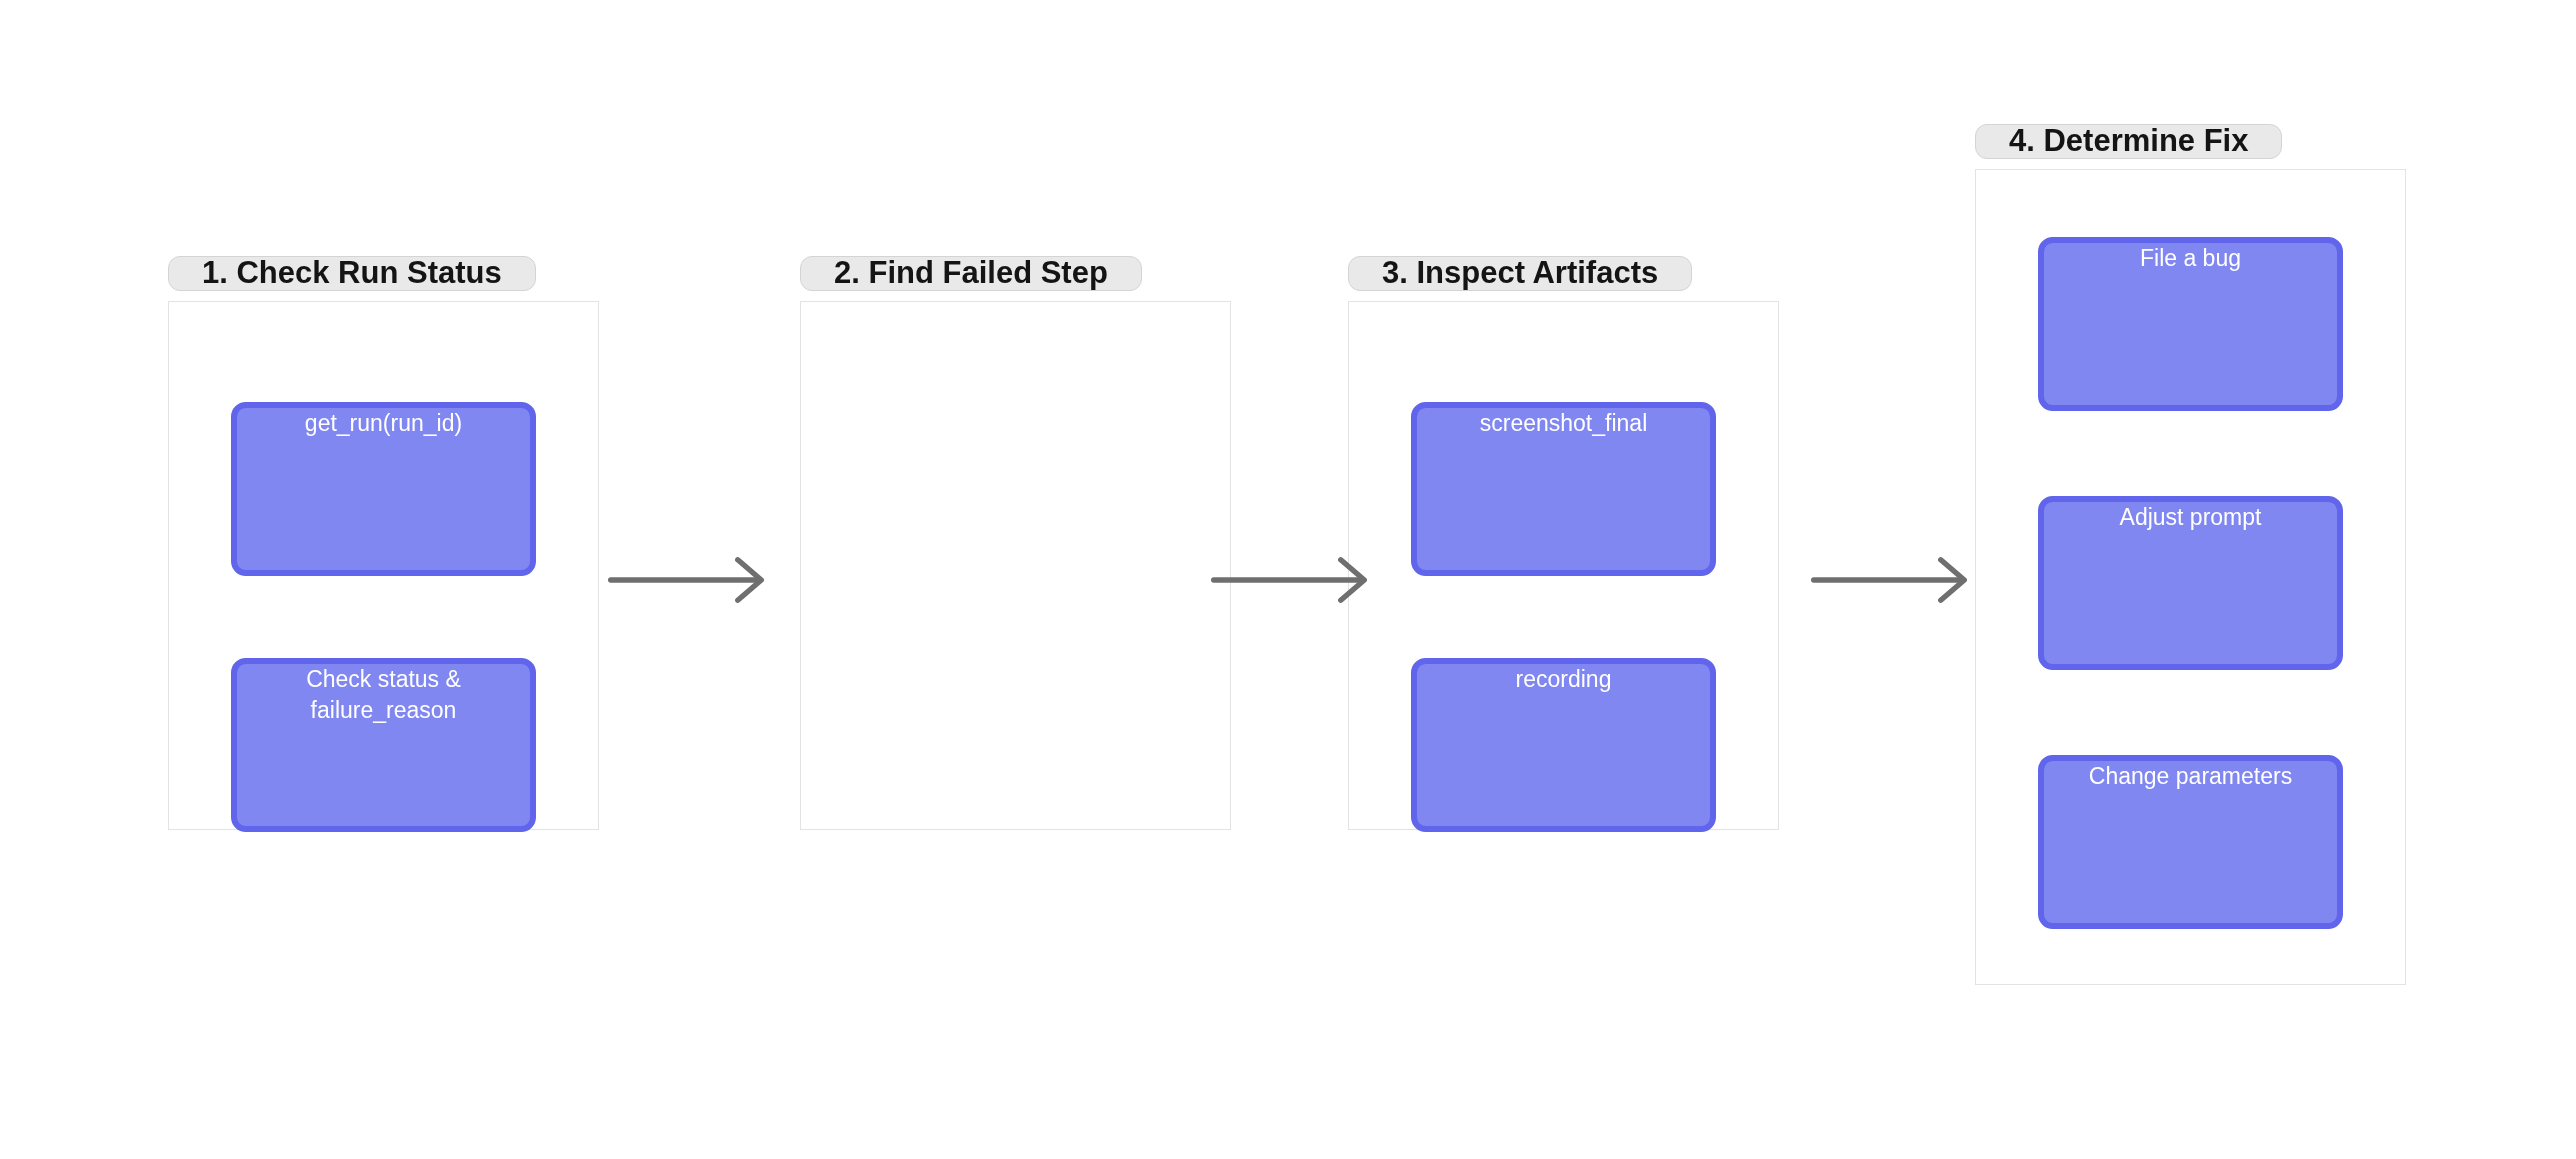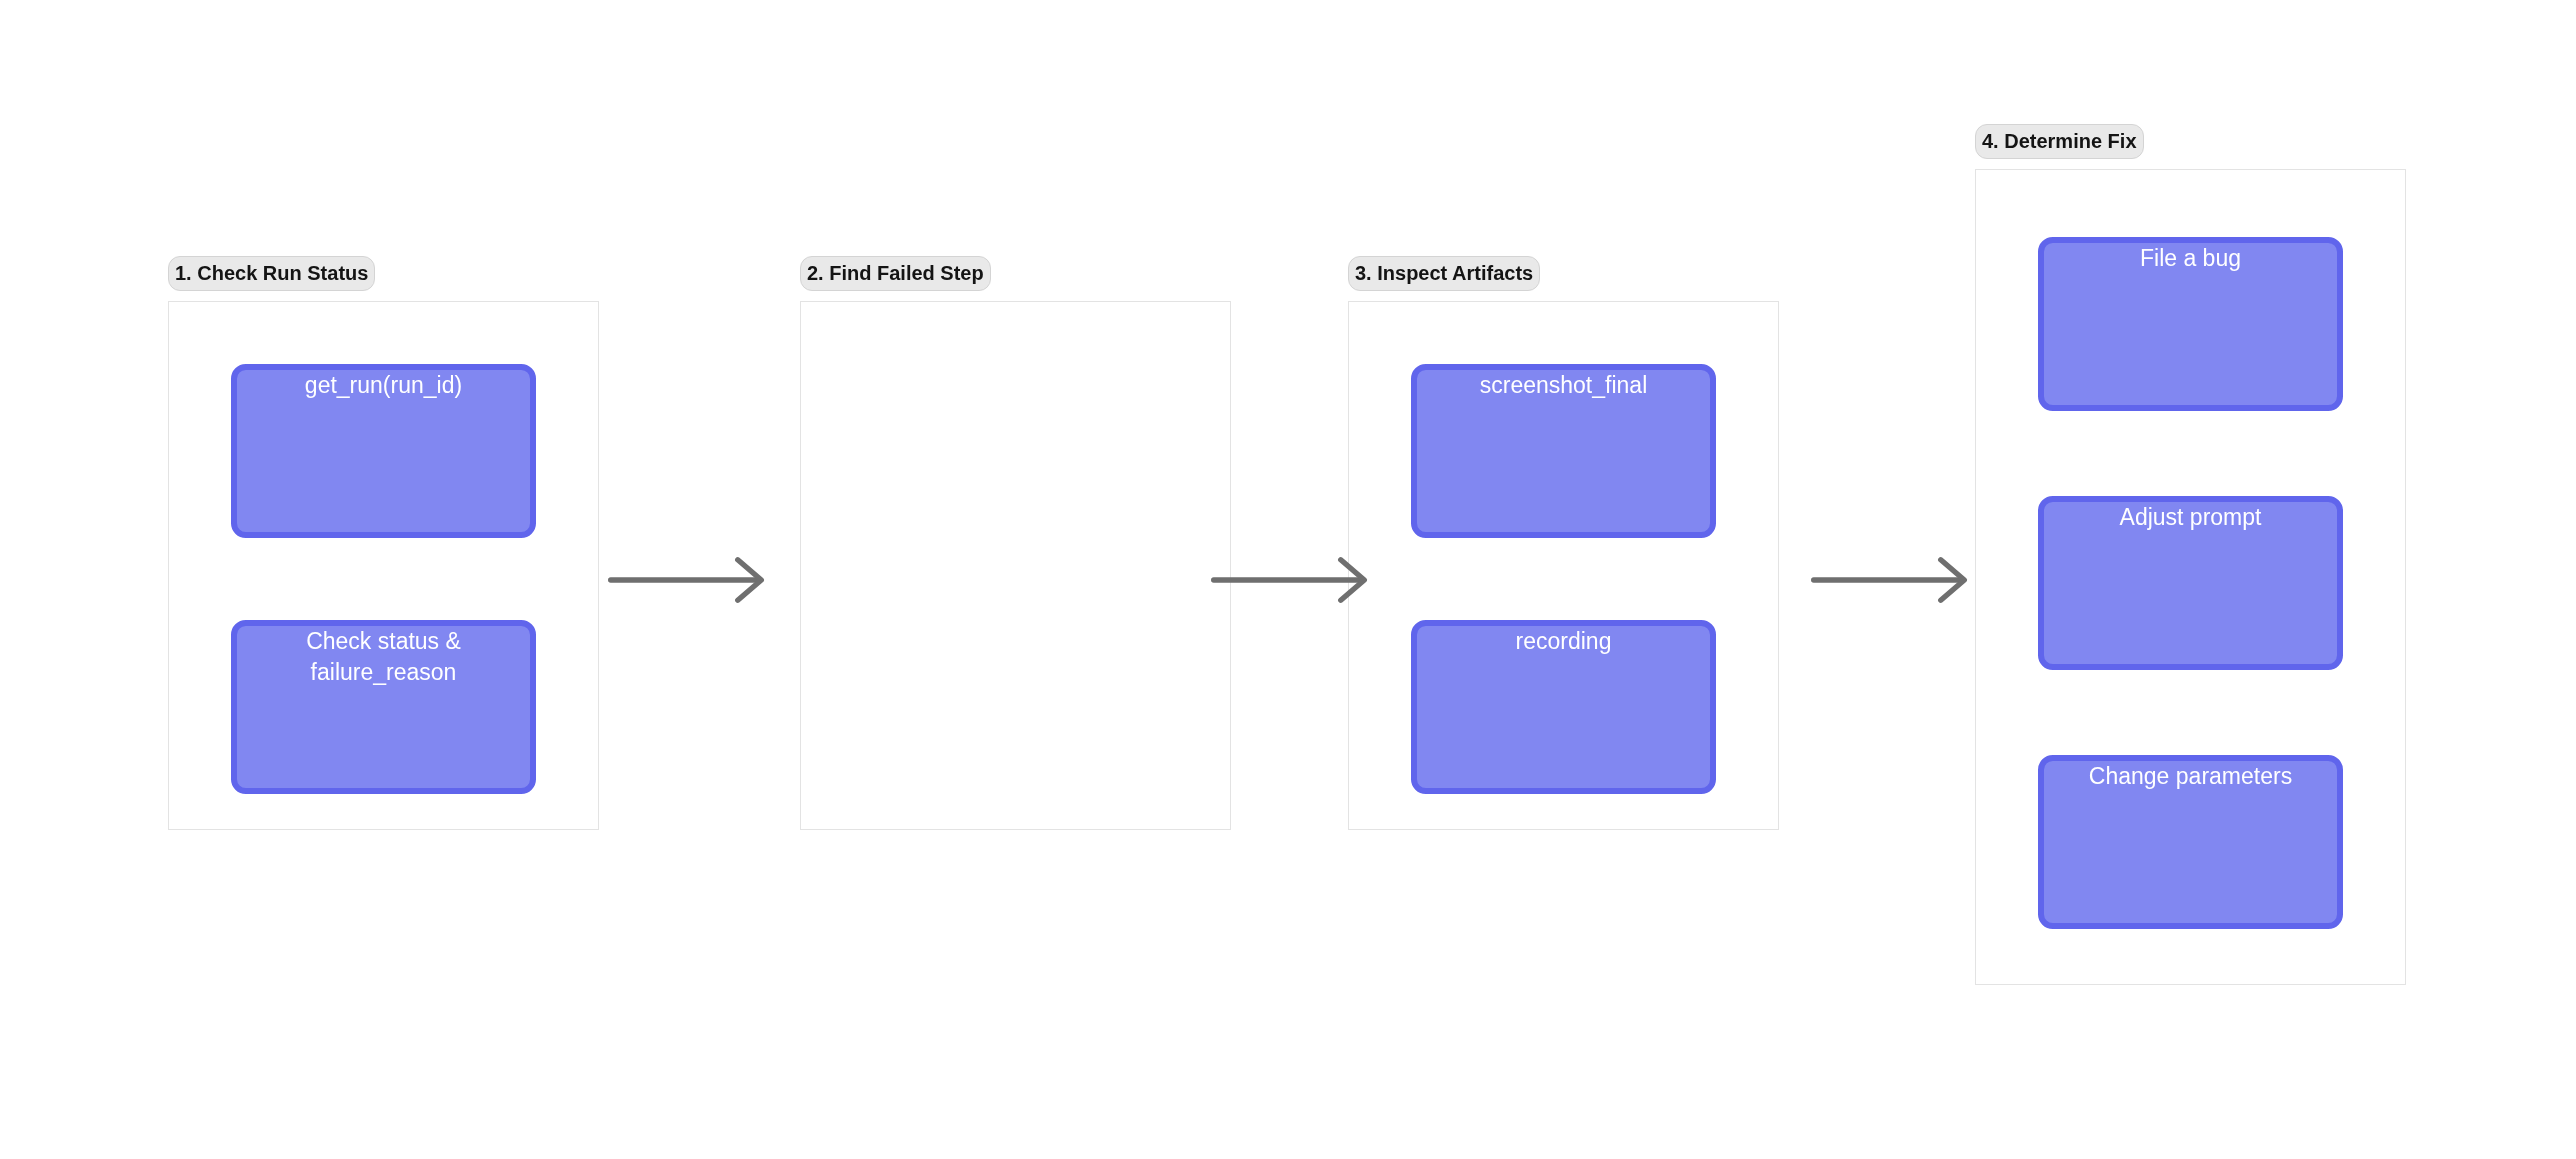--- a/index.html
+++ b/index.html
@@ -28,39 +28,39 @@
   }
   .group { position: absolute; }
   .g1 { left: 168px;  top: 256px; }
   .g2 { left: 800px; top: 256px; }
   .g3 { left: 1348px; top: 256px; }
   .g4 { left: 1975px; top: 124px; }
   .pill {
     display: inline-block;
     height: 35px;
     line-height: 32px;
-    padding: 0 6px;
+    padding: 0 33px;
     margin-bottom: 10px;
     background: var(--pill-bg);
     border: 1.3px solid var(--pill-border);
     border-radius: 12px;
-    font-size: 20px;
+    font-size: 31px;
     font-weight: 600;
     color: var(--pill-text);
     white-space: nowrap;
   }
   .box {
     width: 431px;
     background: var(--group-bg);
     border: 1.3px solid var(--group-border);
     display: flex;
     flex-direction: column;
     align-items: center;
   }
-  .g1 .box, .g2 .box, .g3 .box { height: 529px;  padding-top: 62px;  gap: 82px; }
+  .g1 .box, .g2 .box, .g3 .box { height: 529px;  padding-top: 100px;  gap: 82px; }
   .g4 .box                     { height: 816px; padding-top: 67px; gap: 85px; }
   .node {
     width: 305px; height: 174px;
     flex: 0 0 auto;
     background: var(--node-fill);
     border: 6.7px solid var(--node-border);
     border-radius: 14.8px;
     display: flex;
     justify-content: center;
     text-align: center;

